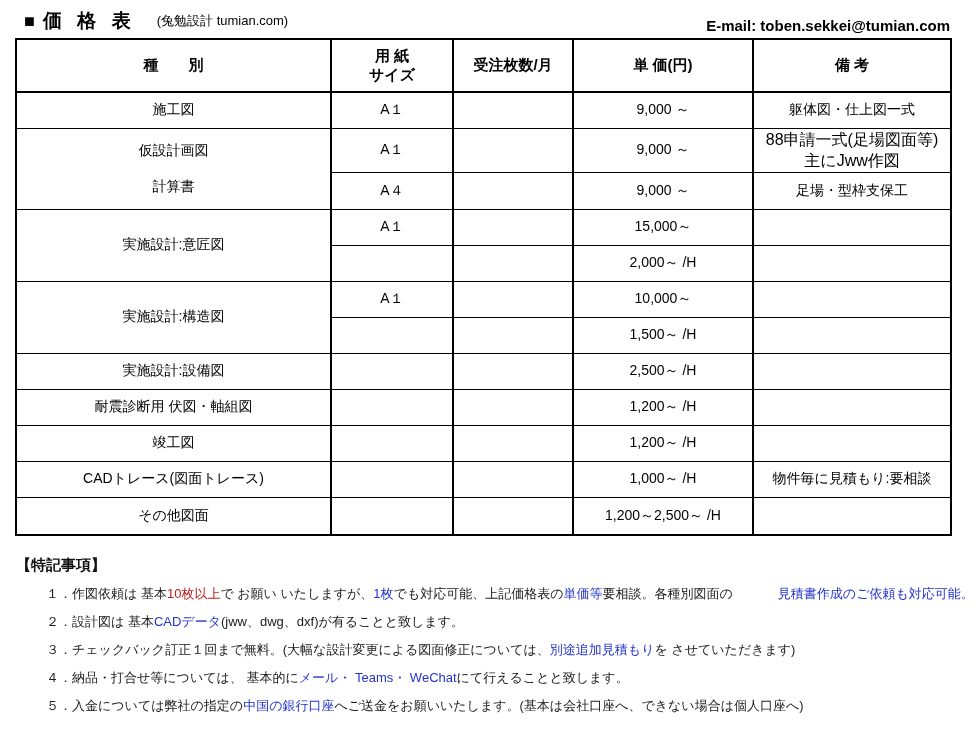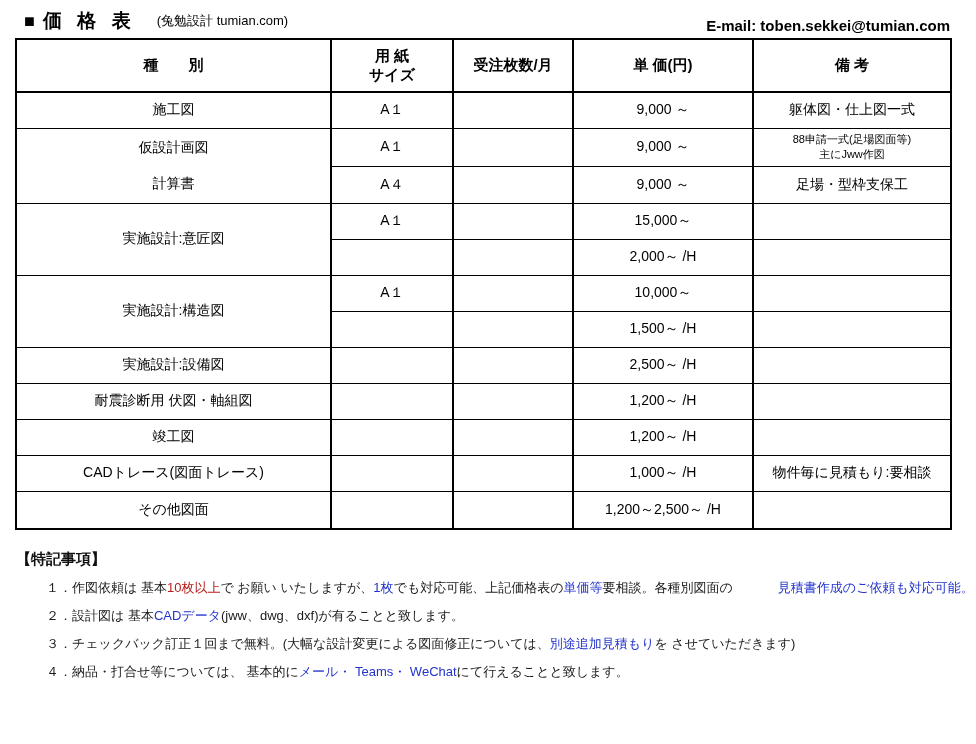--- a/index.html
+++ b/index.html
@@ -29,21 +29,21 @@
     padding:0 2px;overflow:hidden;
   }
   thead th{border-bottom:2px solid #000;font-size:15px;font-weight:bold;}
   td{font-size:14px;}
   tr.h-header{height:53px;}
   tr.h-std{height:36px;}
   tr.h-r2{height:38px;}
   tr.h-r3{height:37px;}
   tr.h-last{height:38px;}
   .stack{display:flex;flex-direction:column;justify-content:space-around;height:72px;}
-  .remark-small{font-size:11px;line-height:1.35;}
+  .remark-small{font-size:16px;line-height:1.35;}
   .hdr-2line{line-height:1.25;}
   .notes{margin:20px 0 0 16px;}
   .notes-heading{font-size:15px;font-weight:bold;color:#111;margin-bottom:10px;}
   .note-line{font-size:13px;color:#1a1a1a;margin:0 0 10px 30px;line-height:18px;white-space:nowrap;}
 </style>
 </head>
 <body>
 
 <div class="page">
 
@@ -168,15 +168,16 @@
       </tr>
     </tbody>
   </table>
 
   <div class="notes">
     <div class="notes-heading">【特記事項】</div>
     <div class="note-line"><span>１．作図依頼は 基本</span><span style="color: #b91c1c;">10枚以上</span><span>で お願い いたしますが、</span><span style="color: rgb(34, 51, 204);">1枚</span><span>でも対応可能、上記価格表の</span><span style="color: rgb(34, 51, 204);">単価等</span><span>要相談。各種別図面の</span><span style="color: rgb(34, 51, 204); margin-left: 45px;">見積書作成のご依頼も対応可能。</span></div>
     <div class="note-line"><span>２．設計図は 基本</span><span style="color: rgb(34, 51, 204);">CADデータ</span><span>(jww、dwg、dxf)が有ることと致します。</span></div>
     <div class="note-line"><span>３．チェックバック訂正１回まで無料。(大幅な設計変更による図面修正については、</span><span style="color: rgb(34, 51, 204);">別途追加見積もり</span><span>を させていただきます)</span></div>
     <div class="note-line"><span>４．納品・打合せ等については、 基本的に</span><span style="color: rgb(34, 51, 204);">メール・ Teams・ WeChat</span><span>にて行えることと致します。</span></div>
+    <div class="note-line"><span>５．入金については弊社の指定の</span><span style="color: rgb(34, 51, 204);">中国の銀行口座</span><span>へご送金をお願いいたします。(基本は会社口座へ、できない場合は個人口座へ)</span></div>
   </div>
 
 </div>
 
 </body></html>

